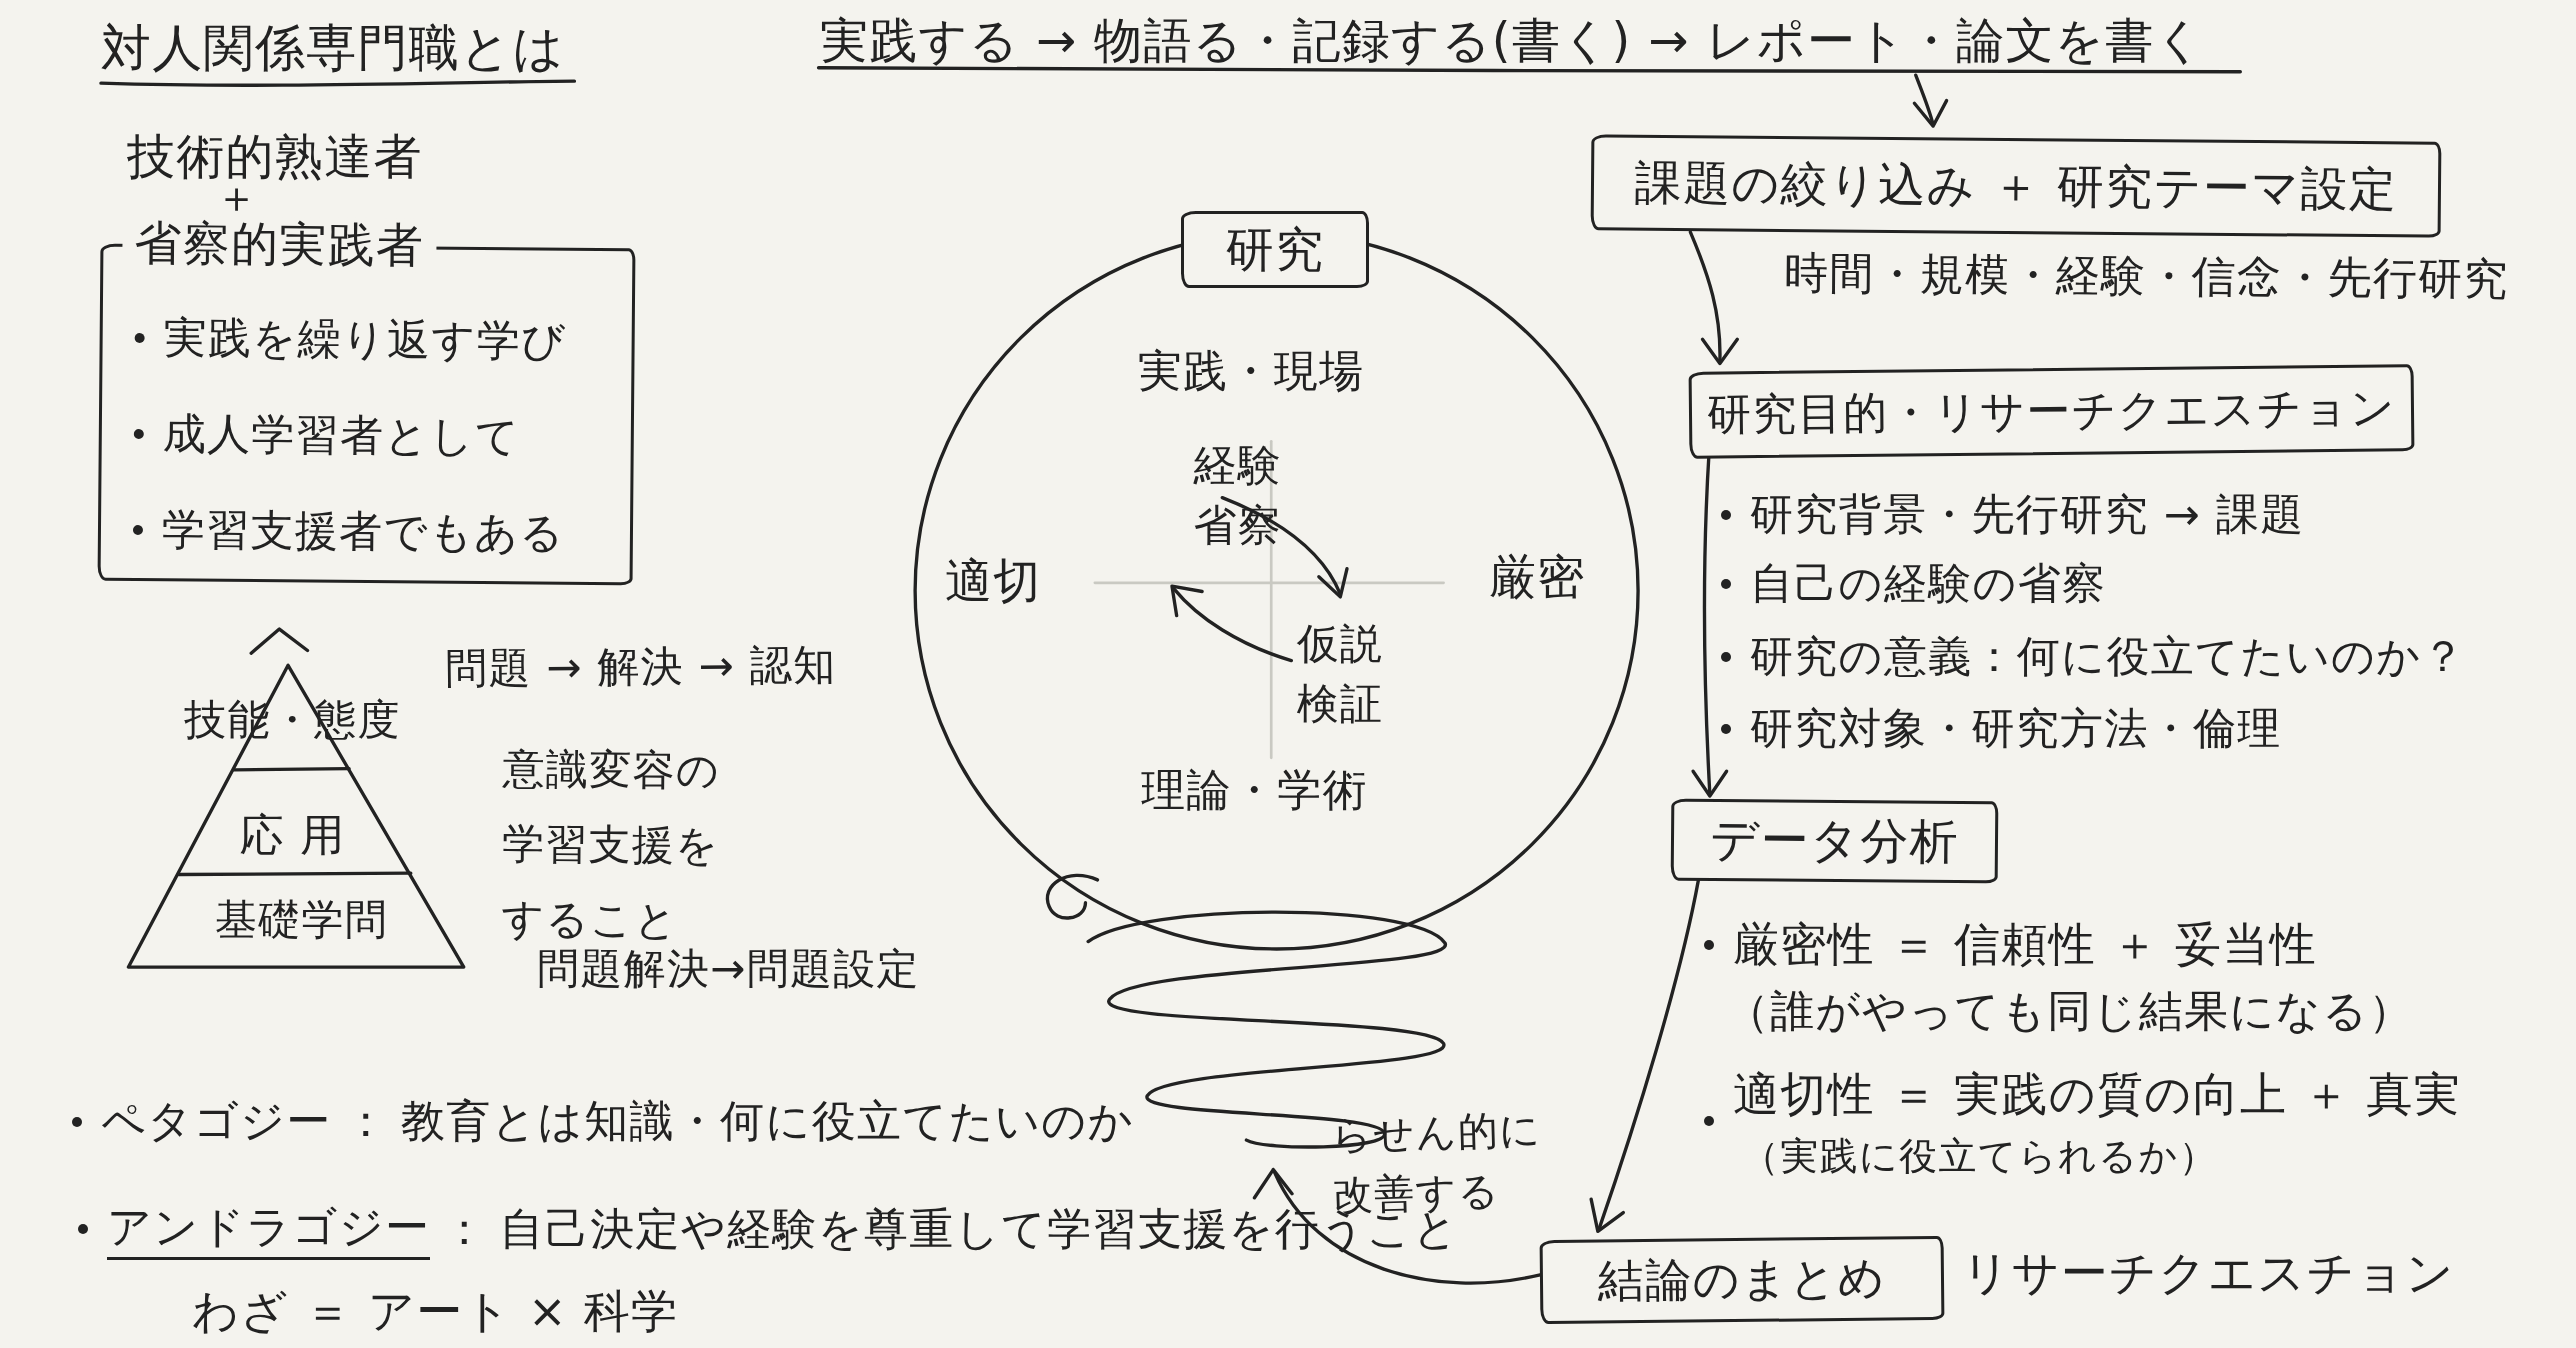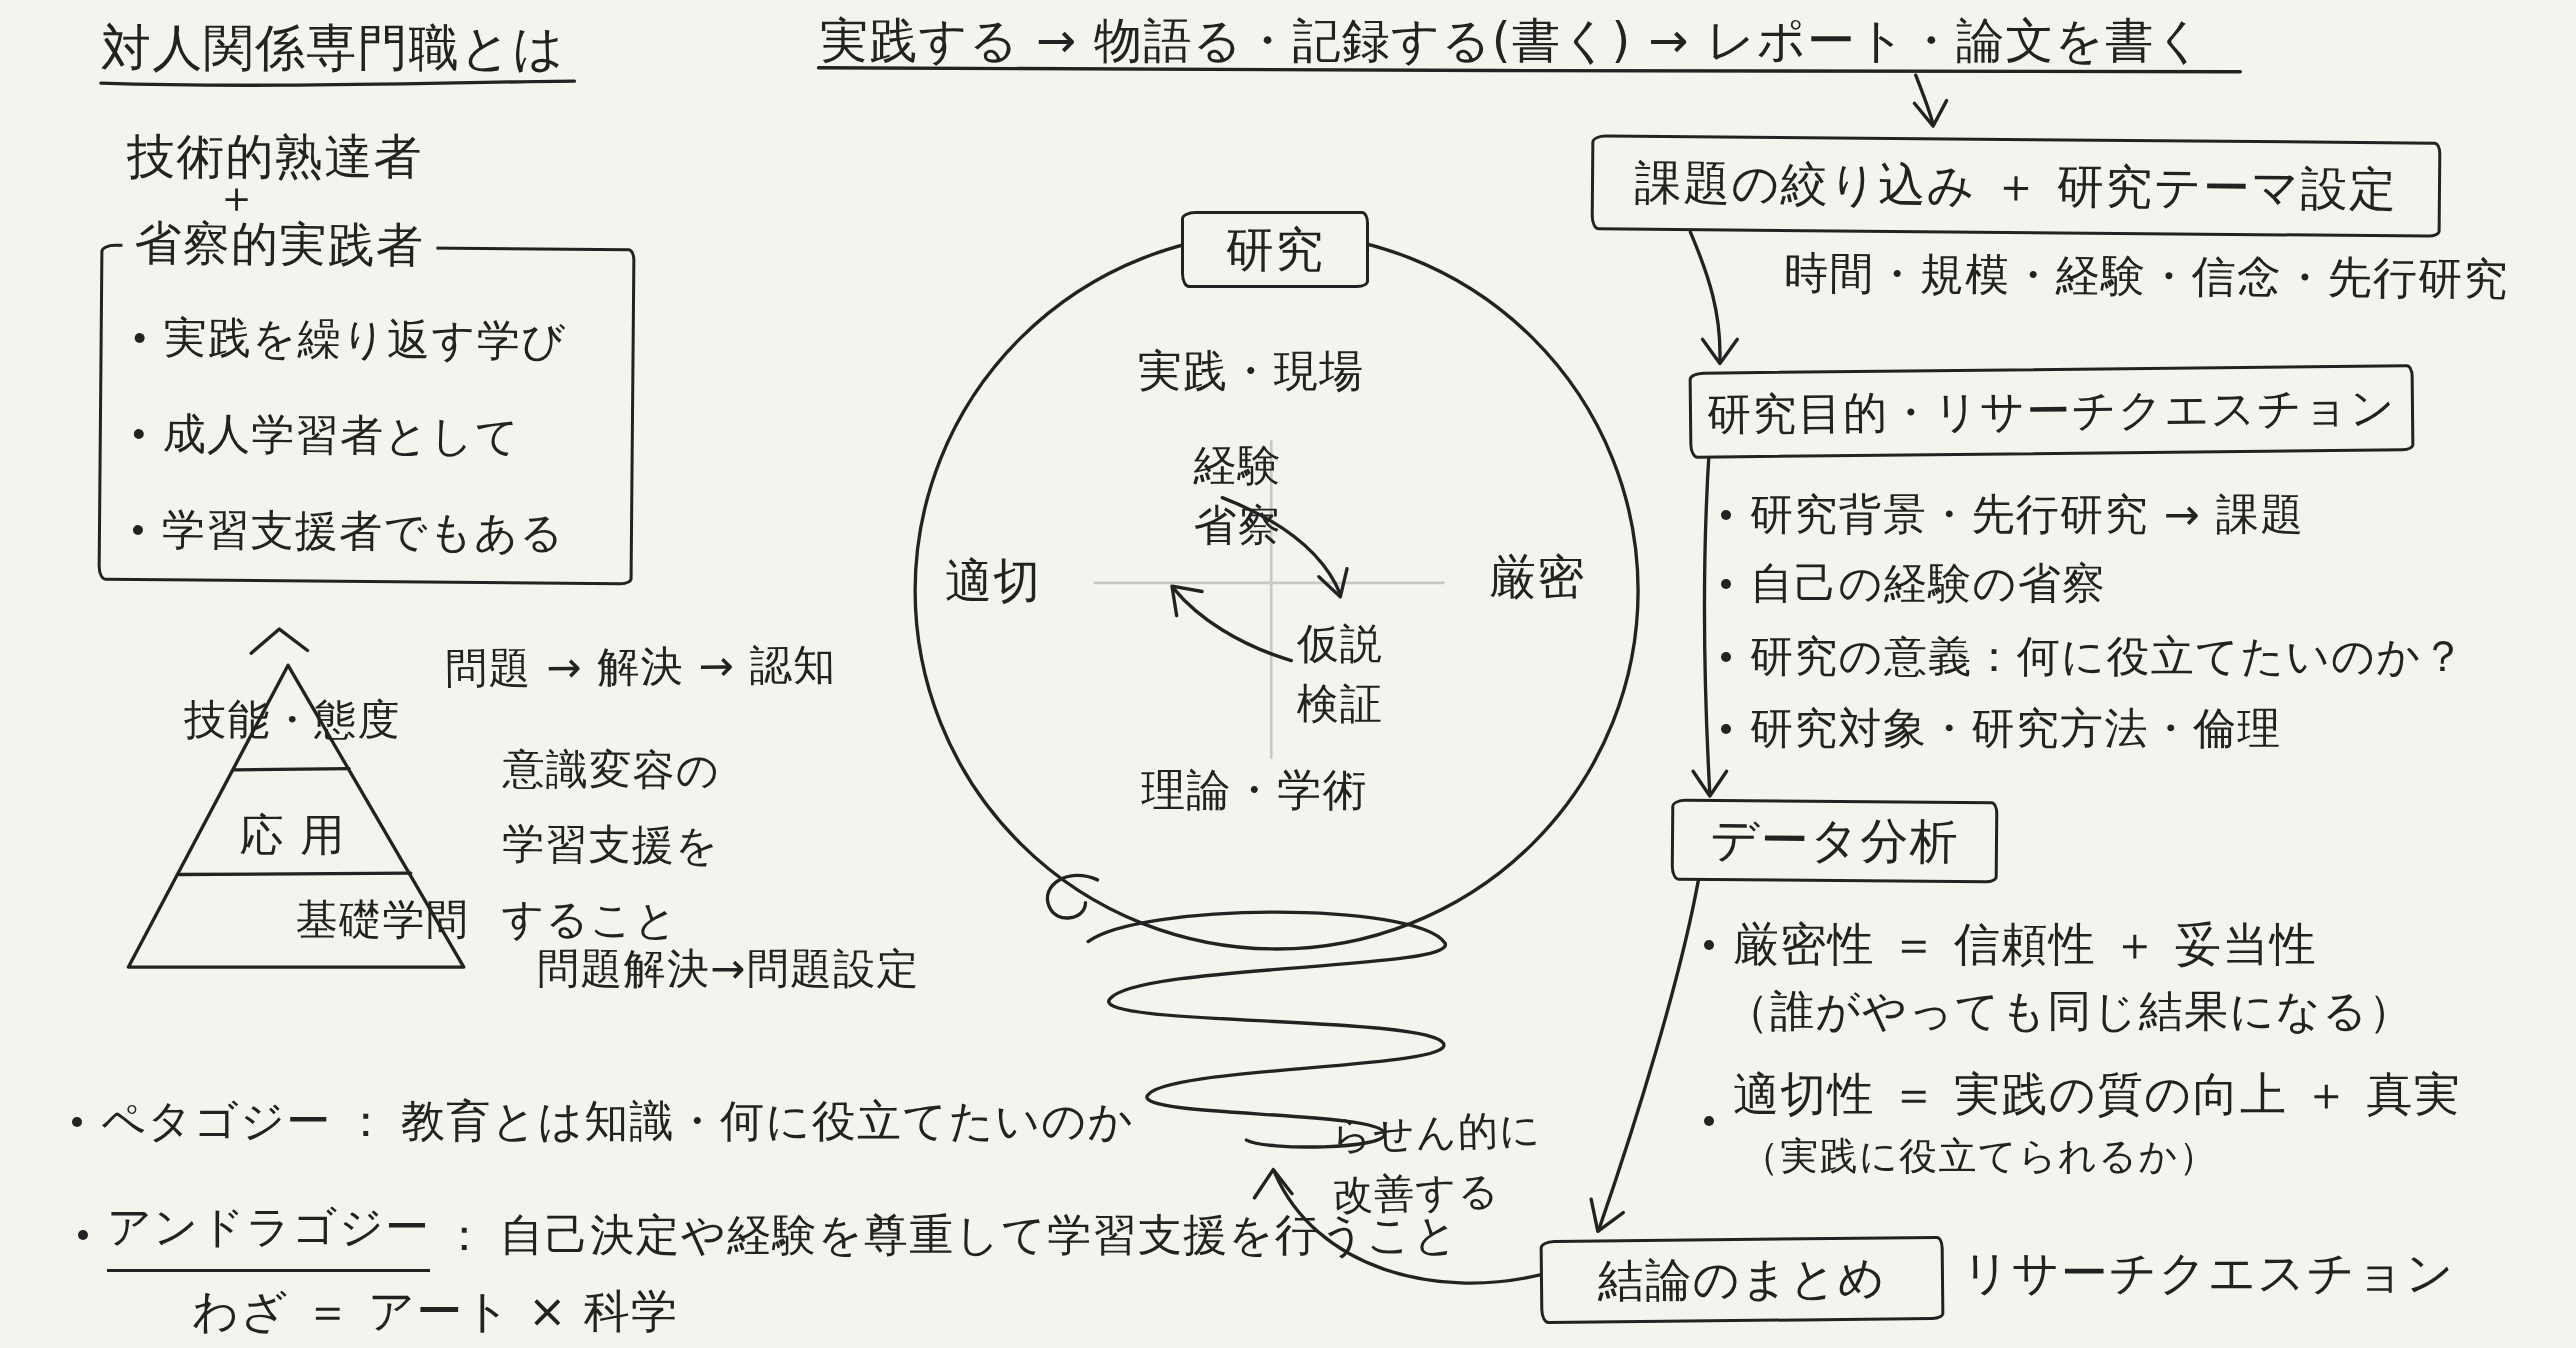--- a/index.html
+++ b/index.html
@@ -14,21 +14,21 @@
   .ml{white-space:pre-line;}
   .ctr{text-align:center;}
   .box{
     position:absolute;border:3.4px solid #222;background:#f4f3ee;
     display:flex;align-items:center;justify-content:center;
     border-radius:14.8px 6.7px 12px 8px / 8px 12px 6.7px 14.8px;
     white-space:nowrap;letter-spacing:1.3px;
   }
   .row{position:absolute;display:flex;align-items:center;white-space:nowrap;letter-spacing:1.3px;}
   .dot{width:10px;height:10px;border-radius:50%;background:#222;margin-right:19px;flex:0 0 auto;}
-  .ul{border-bottom:3.4px solid #222;padding-bottom:12px;}
+  .ul{border-bottom:3.4px solid #222;padding-bottom:0;}
   .r-a{transform:rotate(-0.6deg);}
   .r-b{transform:rotate(0.5deg);}
   .r-c{transform:rotate(-1.6deg);}
   .listcol{position:absolute;display:flex;flex-direction:column;}
 </style>
 </head>
 <body>
 
 <svg id="ink" width="2576" height="1348" viewBox="0 0 3840 2010">
   <g fill="none" stroke="#222" stroke-width="5" stroke-linecap="round" stroke-linejoin="round">
@@ -90,21 +90,21 @@
       </div>
     <div class="row" style="position:static;">
         <span class="dot"></span>
         <span>学習支援者でもある</span>
       </div>
   </div>
 </div>
 
 <div class="t ctr" style="left:125px;top:696px;width:335px;font-size:42px;">技能・態度</div>
 <div class="t ctr" style="left:125px;top:810px;width:335px;font-size:44px;">応 用</div>
-<div class="t ctr" style="left:134px;top:896px;width:335px;font-size:42px;text-align:right;">基礎学問</div>
+<div class="t ctr" style="left:134px;top:896px;width:335px;font-size:42px;">基礎学問</div>
 
 <div class="t r-a" style="left:445px;top:643px;font-size:42px;">問題 → 解決 → 認知</div>
 <div class="t ml r-b" style="left:502px;top:733px;font-size:42px;line-height:1.78;">意識変容の
 学習支援を
 すること</div>
 <div class="t" style="left:537px;top:945px;font-size:42px;">問題解決→問題設定</div>
 
 <div class="row" style="left:72px;top:1092px;font-size:44px;">
   <span class="dot"></span>
   <span>ペタゴジー</span>

